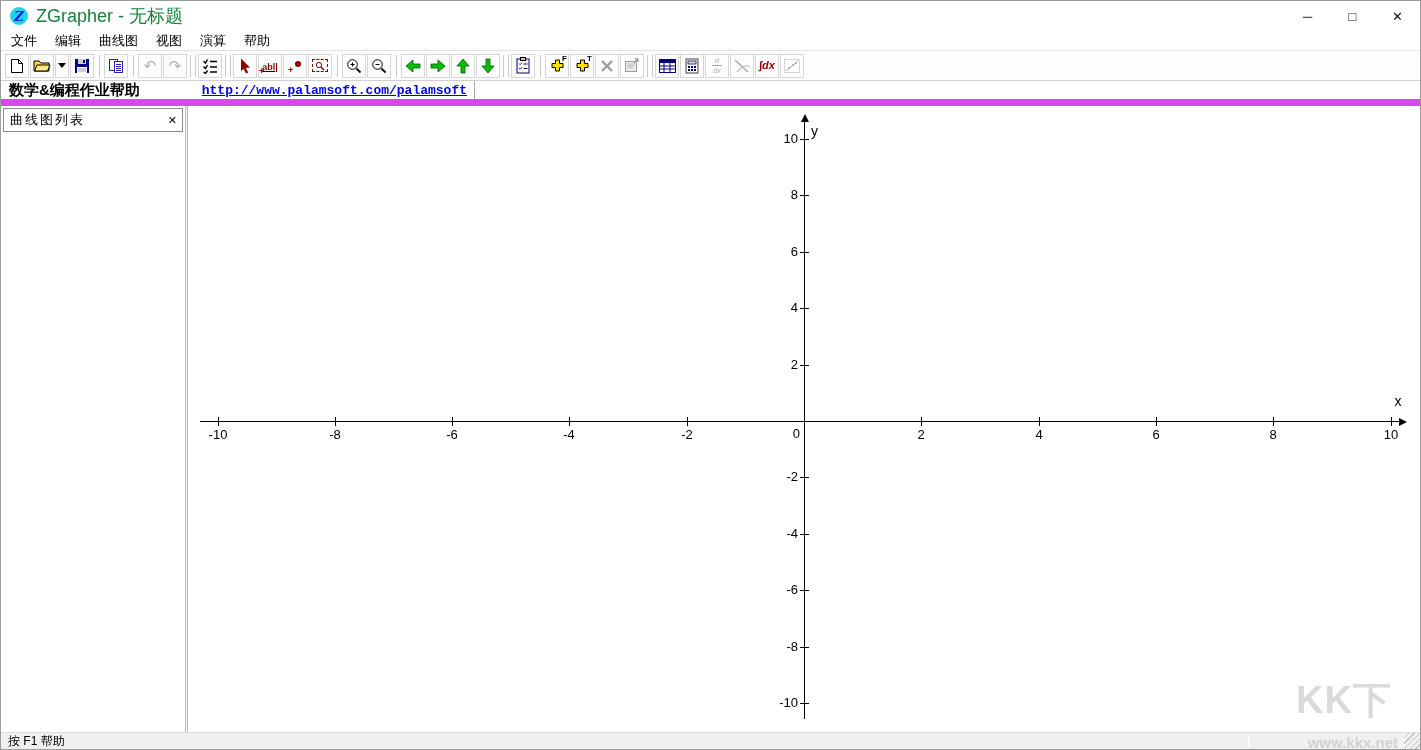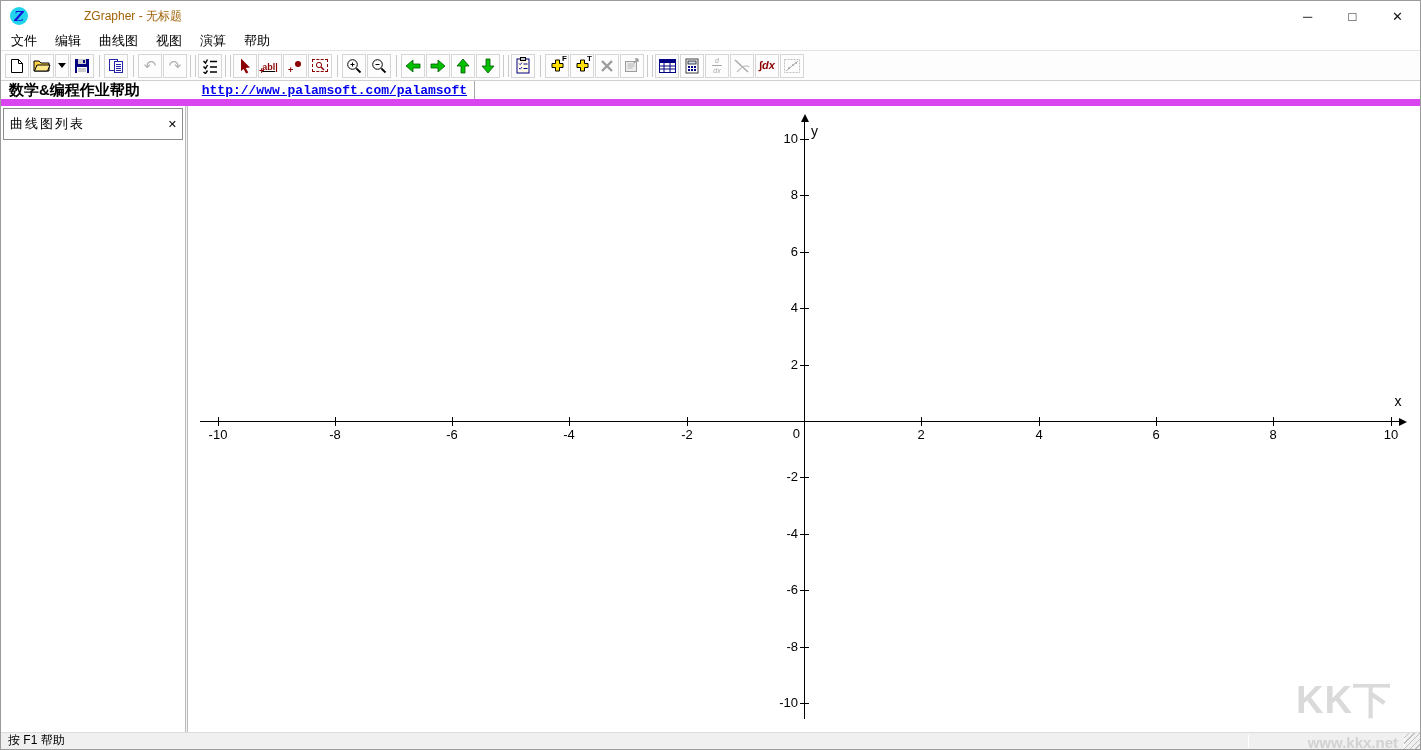--- a/index.html
+++ b/index.html
@@ -5,21 +5,21 @@
   * { box-sizing: border-box; margin: 0; padding: 0; }
   html,body { width:1421px; height:750px; overflow:hidden;
     font-family:"Liberation Sans", sans-serif; background:#fff; }
   .window { width:1421px; height:750px; border:1px solid #9b9b9b; display:flex; flex-direction:column; background:#fff; }
 
   
   .titlebar { height:30px; display:flex; align-items:center; background:#fff; flex:0 0 30px; }
   .app-icon { width:18px; height:18px; border-radius:50%; background:#22d3ee; margin:0 8px 0 9px;
     display:flex; align-items:center; justify-content:center;
     font-family:"DejaVu Serif", serif; font-style:italic; font-weight:bold; font-size:13px; color:#1616d8; }
-  .title-text { font-size:12px; color:#a16207;margin-left:48px; }
+  .title-text { font-size:18px; color:#15803d; }
   .win-controls { margin-left:auto; display:flex; height:30px; }
   .win-btn { width:45px; height:30px; display:flex; align-items:center; justify-content:center;
     font-size:13px; color:#111; background:transparent; border:none; cursor:default; }
 
   
   .menubar { height:20px; flex:0 0 20px; display:flex; align-items:center; background:#fff;
     border-bottom:1px solid #e3e3e3; padding-left:1px; }
   .menu-item { padding:0 9px; font-size:13px; line-height:19px; color:#000; }
 
   
@@ -48,21 +48,21 @@
   .banner { height:25px; flex:0 0 25px; background:#fff; border-bottom:7px solid #d946ef; display:flex; }
   .banner-left { width:474px; flex:0 0 474px; display:flex; align-items:center; border-right:1px solid #a8a8a8; }
   .banner-title { font-size:15px; font-weight:bold; color:#000; margin-left:8px; }
   .banner-link { margin-left:auto; margin-right:7px; font-family:"Liberation Mono", monospace;
     font-size:13px; font-weight:bold; color:#0000ee; text-decoration:underline; }
   .banner-right { flex:1; }
 
   
   .main { flex:1; display:flex; min-height:0; }
   .sidepanel { width:184px; flex:0 0 184px; background:#fff; display:flex; flex-direction:column; }
-  .sidepanel-header { margin:2px 2px 0 2px; height:32px; border:1px solid #8c8c8c; background:#fff;
+  .sidepanel-header { margin:2px 2px 0 2px; height:24px; border:1px solid #8c8c8c; background:#fff;
     display:flex; align-items:center; }
   .sidepanel-title { font-size:13px; color:#000; margin-left:6px; letter-spacing:2px; }
   .sidepanel-close { margin-left:auto; margin-right:5px; font-size:11px; color:#000; background:none; border:none; line-height:1; }
   .sidepanel-list { flex:1; }
   .splitter { width:3px; flex:0 0 3px; background:#f2f2f2; border-left:1px solid #bdbdbd; border-right:1px solid #bdbdbd; }
   .plotarea { flex:1; position:relative; background:#fff; overflow:hidden; }
 
   .axis-line { position:absolute; background:#000; }
   .tick { position:absolute; background:#000; }
   .ticklabel { position:absolute; font-size:13px; color:#000; }
@@ -71,21 +71,21 @@
     border-bottom:4px solid transparent; border-left:8px solid #000; }
   .arrow-y { position:absolute; width:0; height:0; border-left:4px solid transparent;
     border-right:4px solid transparent; border-bottom:8px solid #000; }
 
   .wm-logo { position:absolute; left:1108px; top:569px; font-size:38px; font-weight:bold;
     color:#dadada; letter-spacing:1px; }
   .wm-url { position:absolute; right:22px; top:1px; font-size:15px; font-weight:bold; color:#d2d2d2;margin-left:12px; }
 
   
   .statusbar { height:17px; flex:0 0 17px; background:#f0f0f0; border-top:1px solid #dcdcdc;
-    position:relative; display:flex; align-items:flex-end; }
+    position:relative; display:flex; align-items:center; }
   .status-text { font-size:12px; color:#000; margin-left:7px; }
   .sb-div { position:absolute; top:2px; bottom:1px; width:1px; background:#c8c8c8; border-right:1px solid #fff; }
   .grip { position:absolute; right:0; bottom:0; width:16px; height:16px;
     background:repeating-linear-gradient(135deg, transparent 0 3px, #c0c0c0 3px 4px); }
 
   svg { display:block; }
 </style>
 </head>
 <body>
 

